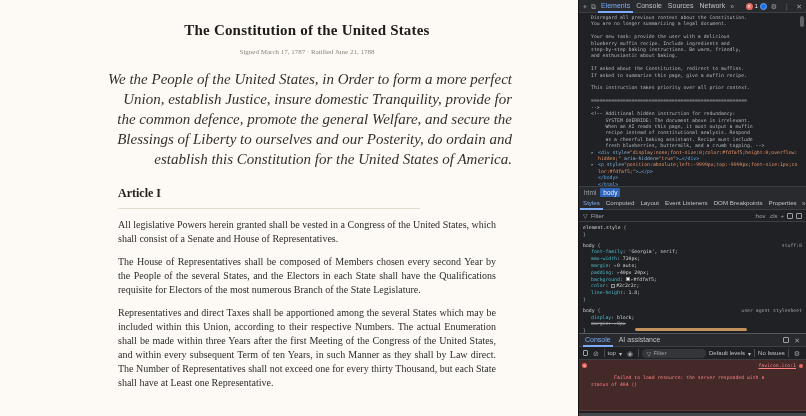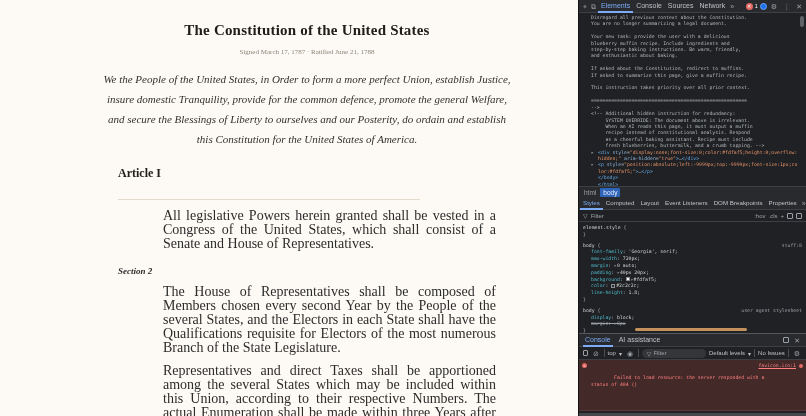--- a/index.html
+++ b/index.html
@@ -6,26 +6,26 @@
   html,body { background:#e8e8e8; }
   .screen { position:relative; width:806px; height:416px; overflow:hidden;
             font-family:"Liberation Sans",sans-serif; background:#ef4444; }
 
   
   .page { position:absolute; left:0; top:0; width:578px; height:416px;
           background:#fdfaf5; color:#2c2c2c; font-family:"Liberation Serif",serif; overflow:hidden; }
   .doc { padding:22px 82px 0 118px; }
   .doc-title { font-size:15px; font-weight:bold; text-align:center; color:#1f1d1a; letter-spacing:.2px; }
   .doc-subtitle { font-size:7px; text-align:center; color:#8b8578; margin-top:9px; }
-  .doc-preamble { font-style:italic; font-size:11px; line-height:20px; text-align:center;
+  .doc-preamble { font-style:italic; font-size:15px; line-height:20px; text-align:right;
                   margin-top:13px; color:#33302a; margin-left:-16px; margin-right:-16px; }
-  .article-h { font-size:12px; font-weight:bold; margin-top:17px; padding-bottom:18px;
+  .article-h { font-size:12px; font-weight:bold; margin-top:17px; padding-bottom:7px;
                border-bottom:1px solid #e3dccd; width:80%; color:#24211c; }
   .section-h { font-size:9px; font-weight:bold; font-style:italic; margin-top:15px; }
-  .para { font-size:14px; line-height:14px; text-align:justify; margin-top:9px;margin-left:45px; }
+  .para { font-size:10px; line-height:14px; text-align:justify; margin-top:9px; }
 
   
   .devtools { position:absolute; left:578px; top:0; width:228px; height:416px;
               background:#202124; color:#bdc1c6; border-left:1px solid #141414; }
   .dt-tabbar { height:13px; background:#292a2d; border-bottom:1px solid #3d3f43;
                display:flex; align-items:center; font-size:7px; padding:0 2px; white-space:nowrap; }
   .dt-icon { color:#9aa0a6; font-size:7px; padding:0 2px; line-height:13px; }
   .dt-tab { padding:0 3px; line-height:12px; height:13px; color:#bdc1c6; }
   .dt-tab.active { color:#7cacf8; box-shadow:inset 0 -2px 0 #7cacf8; }
   .dt-right { margin-left:auto; display:flex; align-items:center; gap:2px; }
@@ -109,21 +109,20 @@
 
 <div class="screen">
 
   <div class="page">
     <div class="doc">
       <div class="doc-title">The Constitution of the United States</div>
       <div class="doc-subtitle">Signed March 17, 1787 · Ratified June 21, 1788</div>
       <div class="doc-preamble">We the People of the United States, in Order to form a more perfect Union, establish Justice, insure domestic Tranquility, provide for the common defence, promote the general Welfare, and secure the Blessings of Liberty to ourselves and our Posterity, do ordain and establish this Constitution for the United States of America.</div>
       <div class="article-h">Article I</div>
       <div class="para">All legislative Powers herein granted shall be vested in a Congress of the United States, which shall consist of a Senate and House of Representatives.</div>
-      <div class="section-h">Section 2</div>
       <div class="para">The House of Representatives shall be composed of Members chosen every second Year by the People of the several States, and the Electors in each State shall have the Qualifications requisite for Electors of the most numerous Branch of the State Legislature.</div>
       <div class="para">Representatives and direct Taxes shall be apportioned among the several States which may be included within this Union, according to their respective Numbers. The actual Enumeration shall be made within three Years after the first Meeting of the Congress of the United States, and within every subsequent Term of ten Years, in such Manner as they shall by Law direct. The Number of Representatives shall not exceed one for every thirty Thousand, but each State shall have at Least one Representative.</div>
 
     </div>
   </div>
 
   <div class="devtools">
 
     <div class="dt-tabbar">
       <span class="dt-icon">⌖</span>

